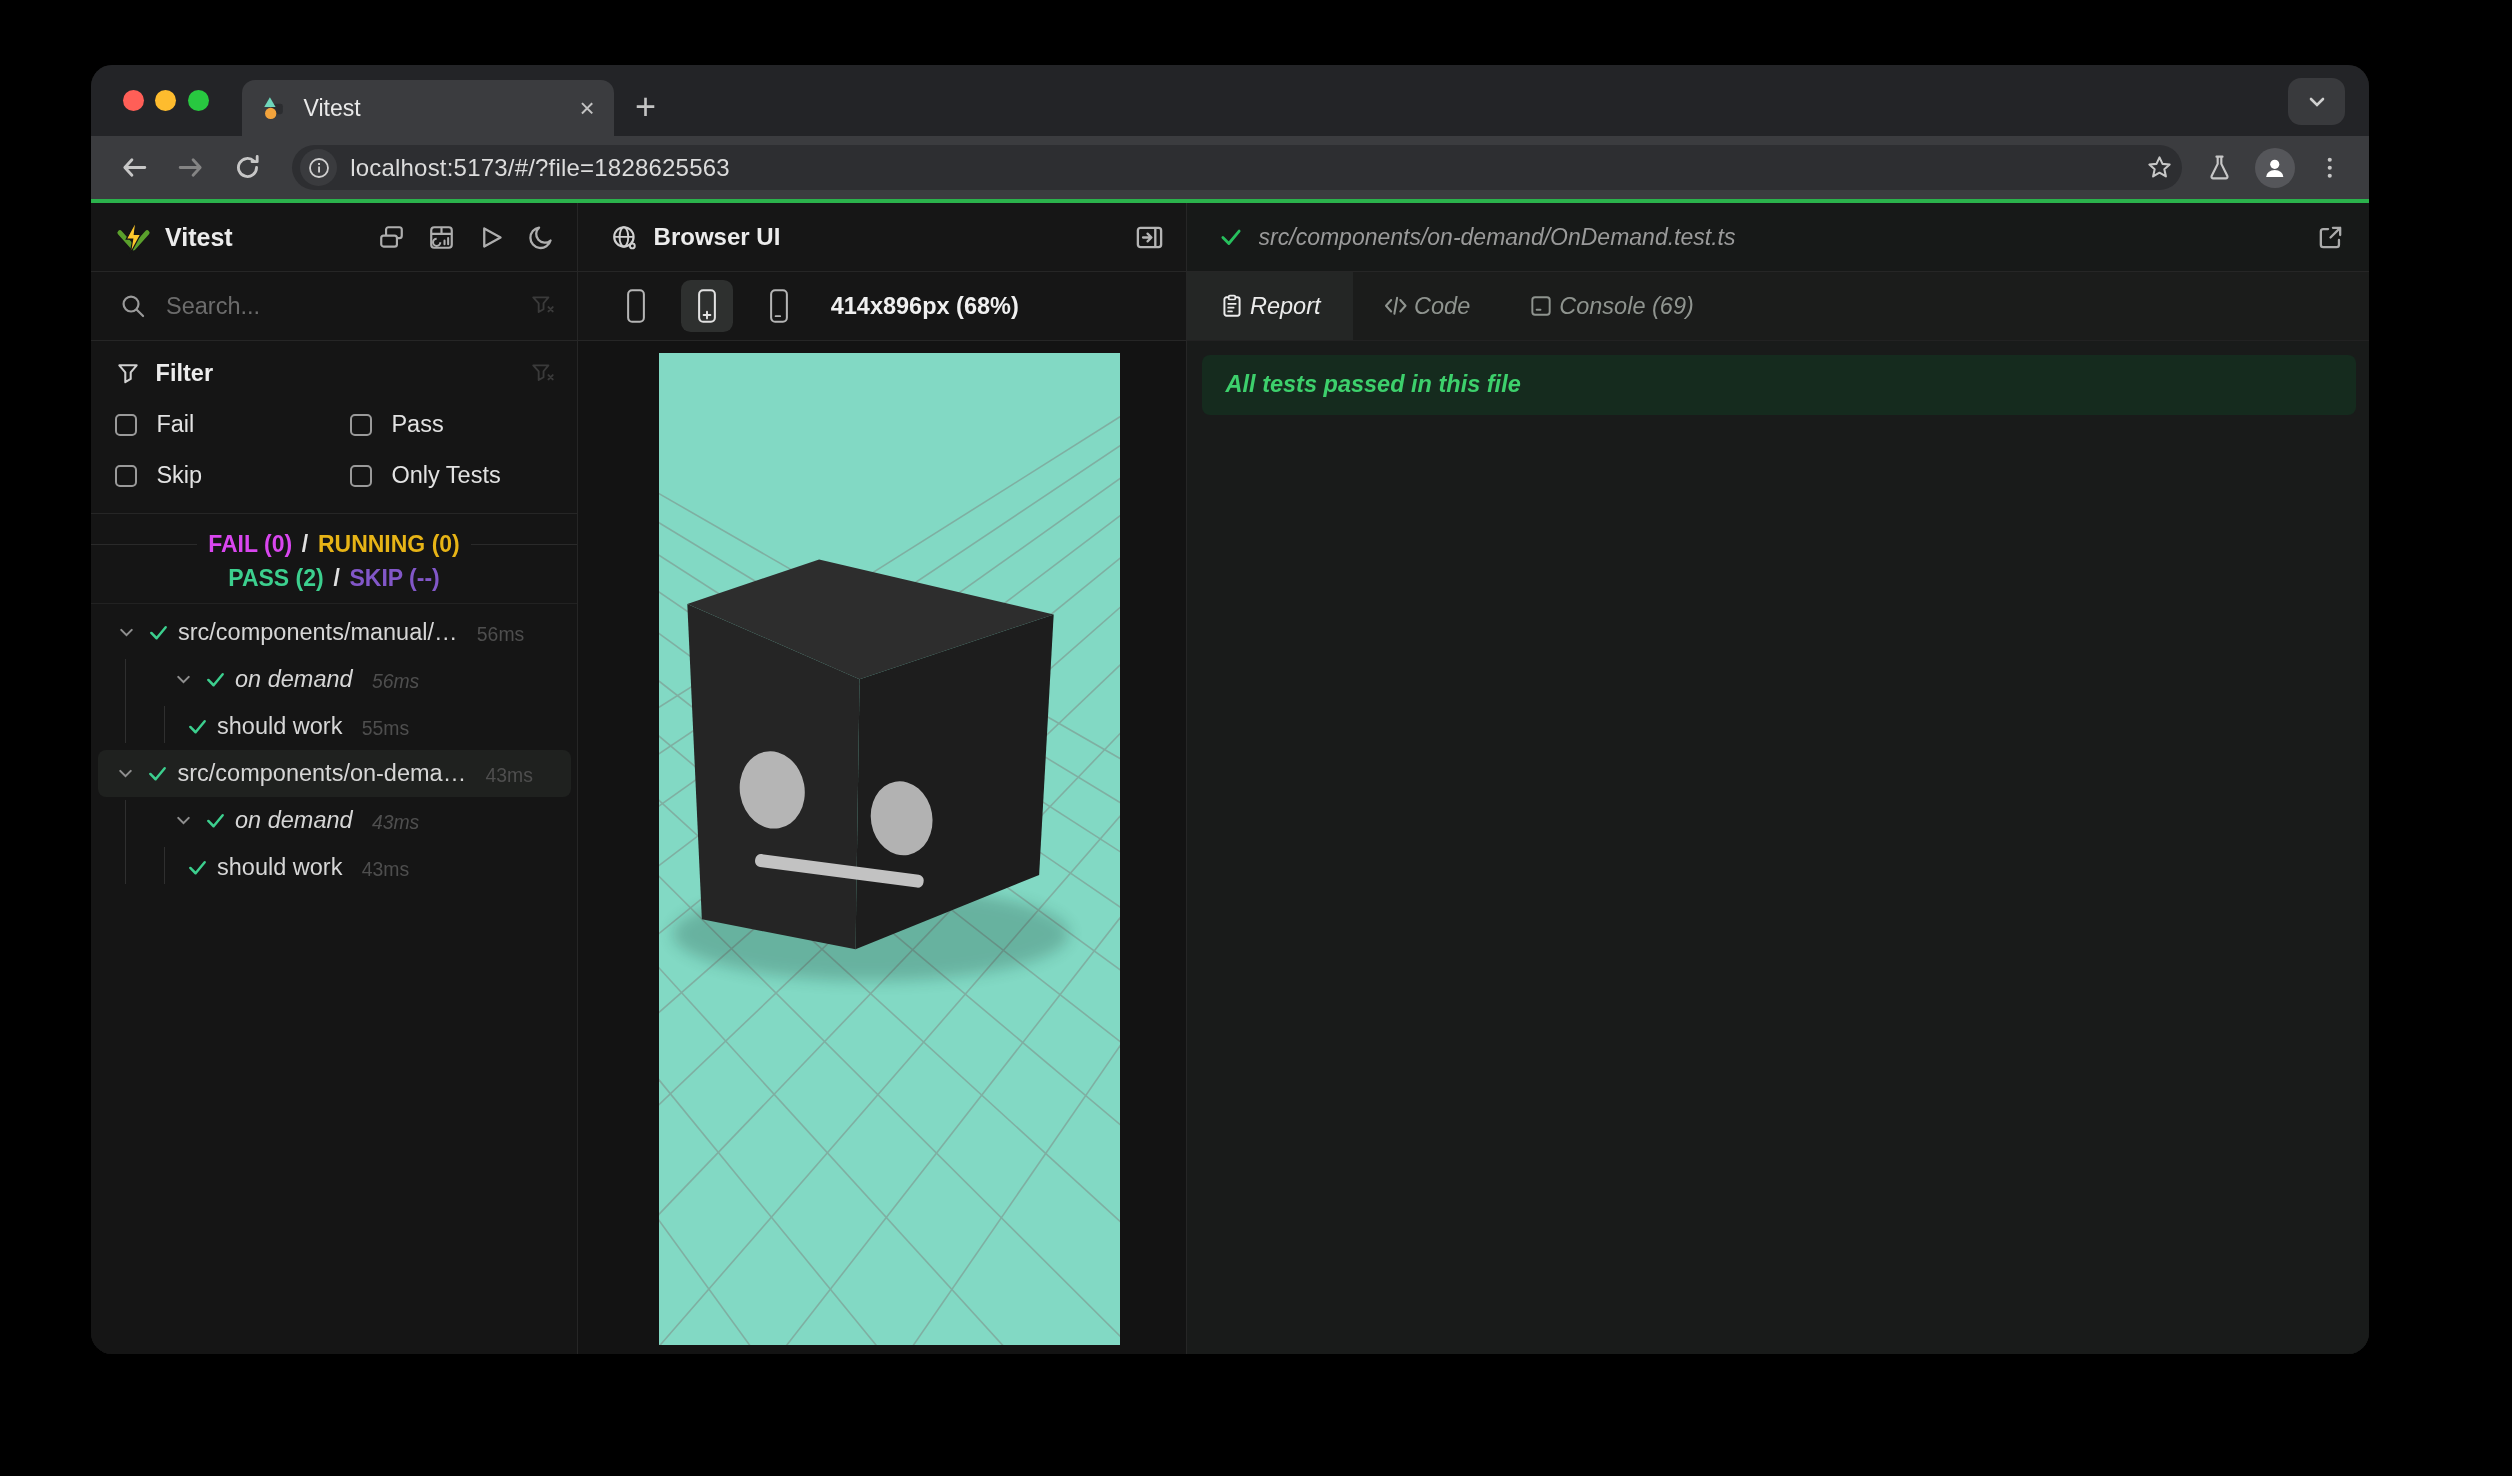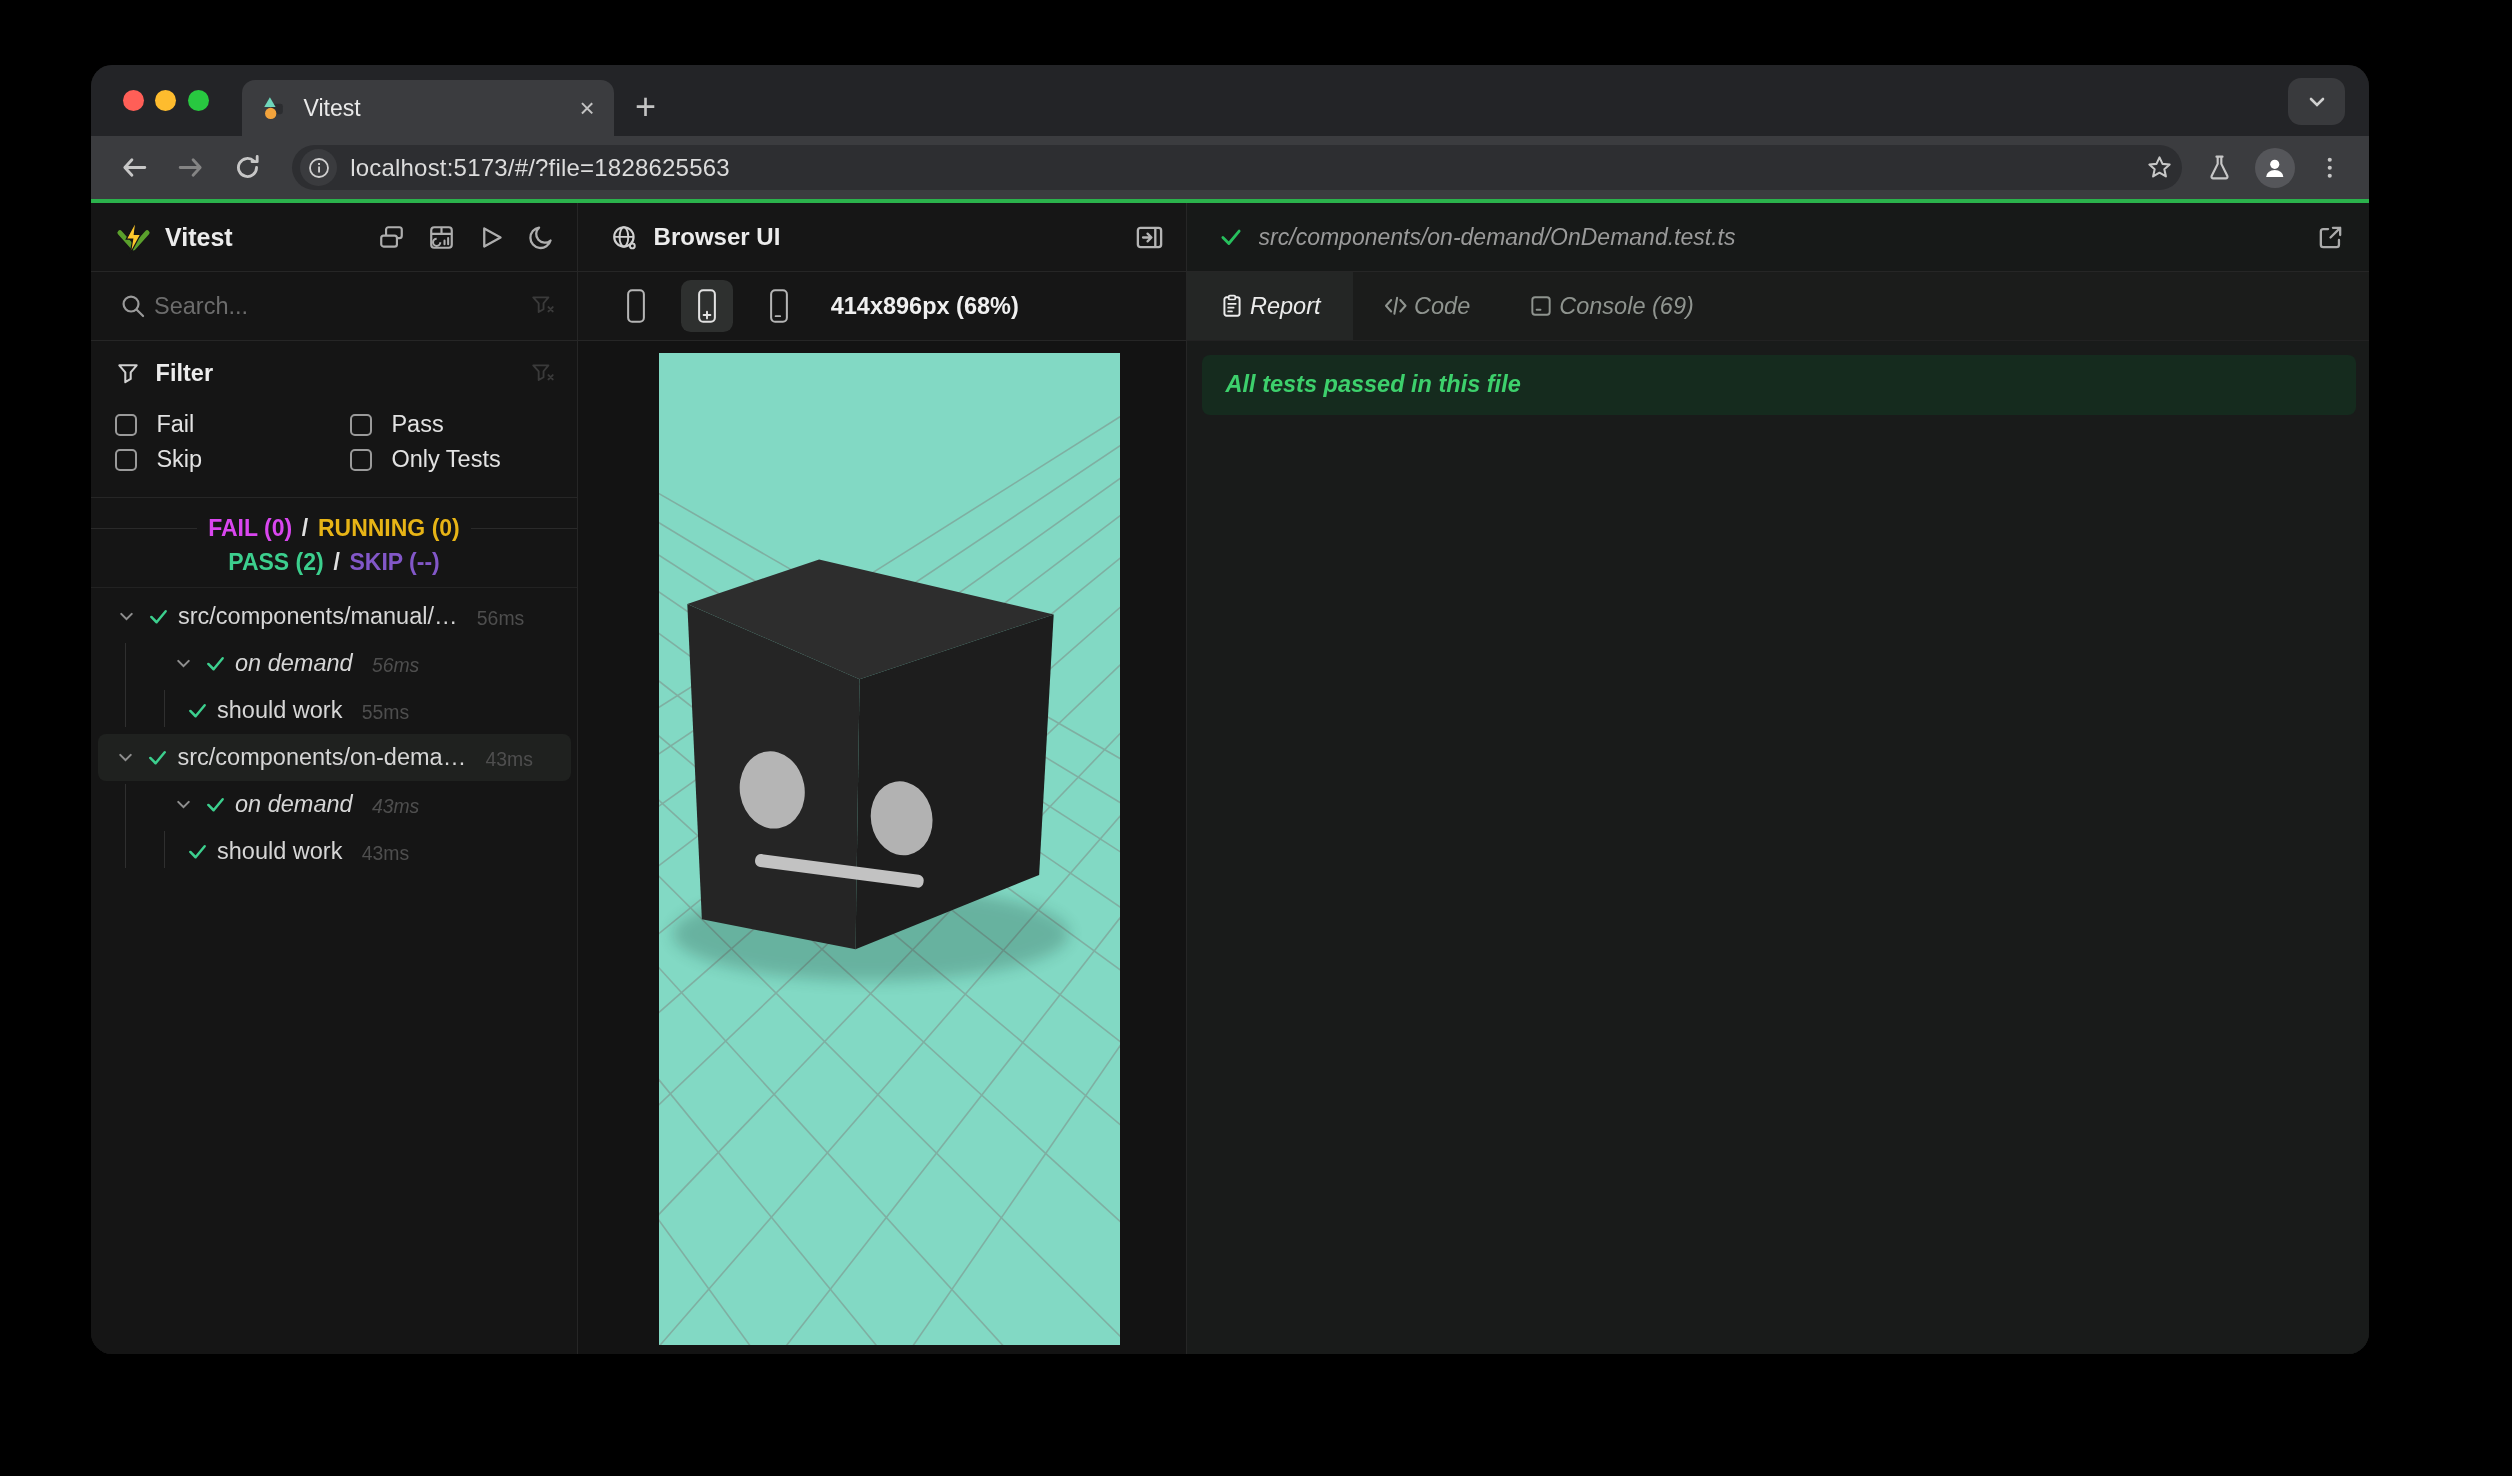--- a/index.html
+++ b/index.html
@@ -31,28 +31,28 @@
   .app{height:1155px;display:flex;flex-direction:column;background:#161616;}
   .progress{height:4px;background:#2bb24c;flex:none;}
   .panes{flex:1;display:flex;min-height:0;}
   .pane-hd{height:69px;border-bottom:0.8px solid #262626;display:flex;align-items:center;flex:none;}
   .sub-hd{height:69px;border-bottom:0.8px solid #262626;display:flex;align-items:center;flex:none;}
   
   .sidebar{width:486px;flex:none;background:#151515;display:flex;flex-direction:column;}
   .sb-hd{padding:0 21px 0 24px;gap:13px;}
   .sb-title{color:#ececec;font-size:25px;font-weight:600;flex:1;}
   .sb-icons{display:flex;gap:21px;align-items:center;}
-  .search-row{padding:0 21px 0 27.5px;gap:6px;justify-content:space-between;}
+  .search-row{padding:0 21px 0 27.5px;gap:18px;justify-content:space-between;}
   .search-input{flex:1;background:transparent;border:none;outline:none;color:#d0d0d0;
     font-size:23.5px;font-family:inherit;}
   .search-input::placeholder{color:#6c6c6c;}
   .filter-block{border-bottom:0.8px solid #262626;padding:19.4px 21px 24px 24px;}
   .filter-title-row{display:flex;align-items:center;gap:14.6px;}
   .filter-title{color:#ececec;font-size:23.5px;font-weight:600;flex:1;}
-  .cb-grid{display:grid;grid-template-columns:235px 1fr;row-gap:8px;margin-top:24px;text-align:center;}
+  .cb-grid{display:grid;grid-template-columns:235px 1fr;row-gap:24px;margin-top:24px;text-align:center;}
   .cb{display:flex;align-items:center;gap:19.4px;}
   .cb-box{width:22px;height:22px;border:2px solid #9a9a9a;border-radius:4.9px;background:transparent;flex:none;}
   .cb-label{color:#e2e2e2;font-size:23.5px;}
   .summary{padding:13px 0 8px 0;border-bottom:0.8px solid #222;}
   .sum-row{display:flex;align-items:center;gap:11.3px;height:34px;font-size:23px;font-weight:700;}
   .sum-center{display:flex;gap:9.7px;align-items:center;white-space:nowrap;}
   .rule{flex:1;height:0.8px;background:#2a2a2a;}
   .sum-row2{justify-content:center;}
   .c-fail{color:#d946ef}.c-run{color:#e7b416}.c-pass{color:#3ccf8e}.c-skip{color:#8257c8}.c-sep{color:#e0e0e0}
   .tree{position:relative;padding-top:4.9px;}

